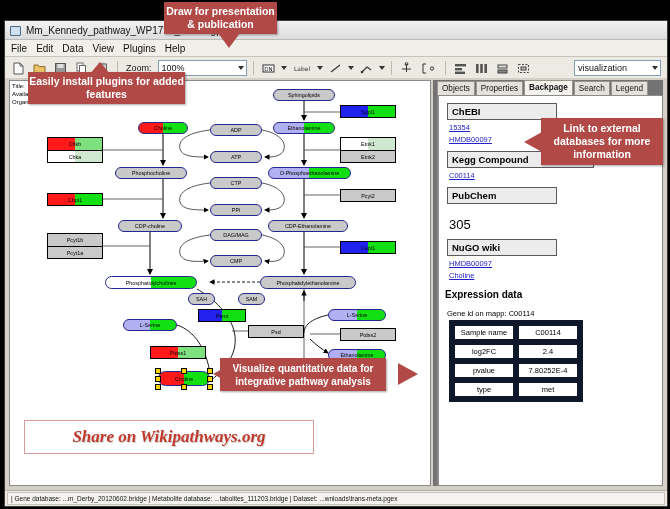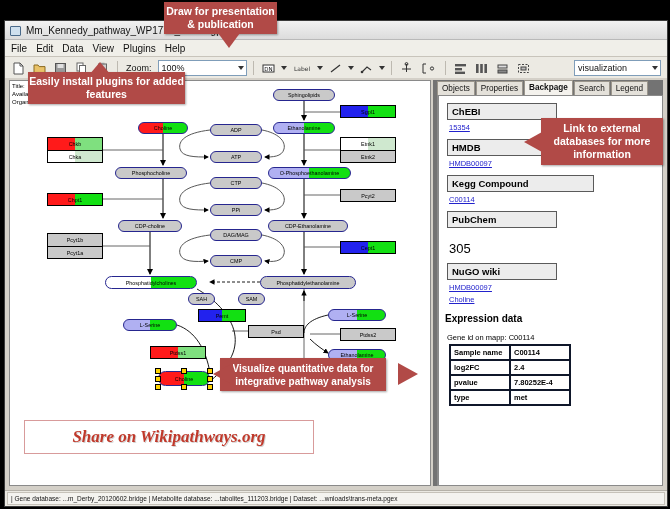--- a/index.html
+++ b/index.html
@@ -66,22 +66,22 @@
   .tab.active{background:#f4f2ed;font-weight:bold;padding-bottom:2px;}
   .panelbody{position:absolute;left:4px;top:15px;right:0;bottom:0;background:#fff;
              border:1px solid #8a8a8a;border-left:2px solid #8a8a8a;overflow:hidden;}
   .dbhdr{margin:7px 0 0 8px;width:110px;background:#ececec;border:1px solid #5a5a5a;
          font-size:9.5px;font-weight:bold;padding:2px 4px;color:#000;box-sizing:border-box;}
   .dblink{margin:3px 0 0 10px;font-size:7.5px;color:#2222cc;text-decoration:underline;}
   .dbtext{margin:13px 0 0 10px;font-size:13px;color:#000;}
   .exphdr{margin:9px 0 0 6px;font-size:10px;font-weight:bold;color:#000;}
   .geneid{margin:9px 0 2px 8px;font-size:7.5px;color:#000;}
   table.exp{margin-left:10px;border-collapse:collapse;}
-  table.exp td{border:2px solid #0f172a;font-size:7.5px;text-align:left;padding:2px 3px;
-               color:#000;min-width:52px;font-weight:bold;}
+  table.exp td{border:6px solid #0f172a;font-size:7.5px;text-align:center;padding:2px 3px;
+               color:#000;min-width:52px;}
 
   .statusbar{position:absolute;left:0;right:0;bottom:0;height:15px;background:#ebe9e2;
              border-top:1px solid #b5b1a8;display:flex;align-items:center;}
   .statusbar .inner{margin:1px 2px;padding-left:3px;flex:1;height:11px;background:#f4f3ef;
                     border:1px solid #c6c2b9;font-size:6.5px;color:#111;display:flex;align-items:center;}
 
   
   .callout{position:absolute;background:#b14a47;color:#fff;font-weight:bold;text-align:center;
            line-height:13px;display:flex;align-items:center;justify-content:center;
            box-shadow:1px 1px 2px rgba(0,0,0,.35);}
@@ -361,21 +361,20 @@
           <div class="tab">Properties</div>
           <div class="tab active">Backpage</div>
           <div class="tab">Search</div>
           <div class="tab">Legend</div>
         </div>
 
         <div class="panelbody">
           <div class="dbhdr">ChEBI</div>
           <div class="dblink">15354</div>
 
-          <div class="dbhdr">HMDB</div>
           <div class="dblink">HMDB00097</div>
 
           <div class="dbhdr" style="width:147px">Kegg Compound</div>
           <div class="dblink">C00114</div>
 
           <div class="dbhdr">PubChem</div>
           <div class="dbtext">305</div>
 
           <div class="dbhdr">NuGO wiki</div>
           <div class="dblink">HMDB00097</div>

